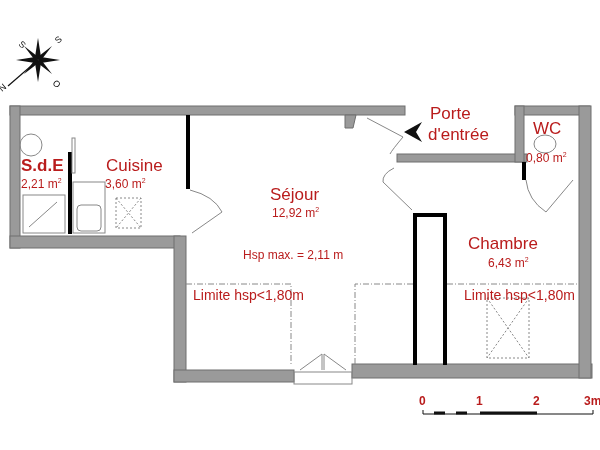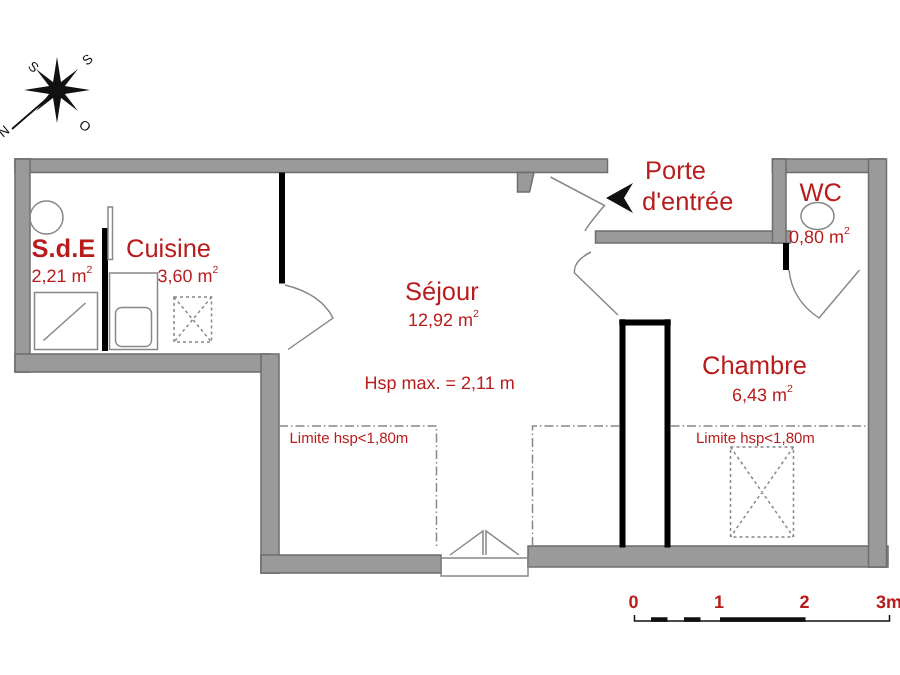--- a/index.html
+++ b/index.html
@@ -1,21 +1,21 @@
 <!DOCTYPE html>
 <html><head>
 <meta charset="utf-8">
 <style>
   html, body { margin:0; padding:0; background:#ffffff; }
   body { width:600px; height:450px; overflow:hidden; position:relative; font-family:"Liberation Sans", sans-serif; }
   svg { position:absolute; left:0; top:0; }
   .lbl { position:absolute; color:#b91c1c; white-space:nowrap; font-family:"Liberation Sans", sans-serif; line-height:1; }
   .room-name { font-size:17px; }
   .room-area { font-size:12px; }
-  .small { font-size:10px; }
+  .small { font-size:14px; }
   .scale-num { font-size:12px; font-weight:bold; }
   sup { font-size:7px; vertical-align:top; position:relative; top:-1px; }
 </style>
 </head>
 <body>
 
 <svg width="600" height="450" viewBox="0 0 600 450">
 
   <g transform="translate(38,60)">
     <polygon points="0,-22 3,-3 0,0 -3,-3" fill="#111"></polygon>
@@ -103,21 +103,21 @@
     <path d="M423,410 L423,414 L593,414 L593,410" stroke-width="1"></path>
     <line x1="434" y1="413" x2="445" y2="413" stroke-width="3"></line>
     <line x1="456" y1="413" x2="467" y2="413" stroke-width="3"></line>
     <line x1="480" y1="413" x2="537" y2="413" stroke-width="3"></line>
   </g>
 </svg>
 
 <div class="lbl room-name" style="left:21px;top:157px;font-weight:bold;">S.d.E</div>
 <div class="lbl room-area" style="left:21px;top:178px;"><span>2,21 m</span><sup>2</sup></div>
 
-<div class="lbl room-name" style="left:84px;top:157px;">Cuisine</div>
+<div class="lbl room-name" style="left:106px;top:157px;">Cuisine</div>
 <div class="lbl room-area" style="left:105px;top:178px;"><span>3,60 m</span><sup>2</sup></div>
 
 <div class="lbl room-name" style="left:270px;top:186px;">Séjour</div>
 <div class="lbl room-area" style="left:272px;top:207px;"><span>12,92 m</span><sup>2</sup></div>
 <div class="lbl room-area" style="left:243px;top:249px;">Hsp max. = 2,11 m</div>
 
 <div class="lbl room-name" style="left:430px;top:105px;">Porte</div>
 <div class="lbl room-name" style="left:428px;top:126px;">d'entrée</div>
 
 <div class="lbl room-name" style="left:533px;top:120px;">WC</div>

